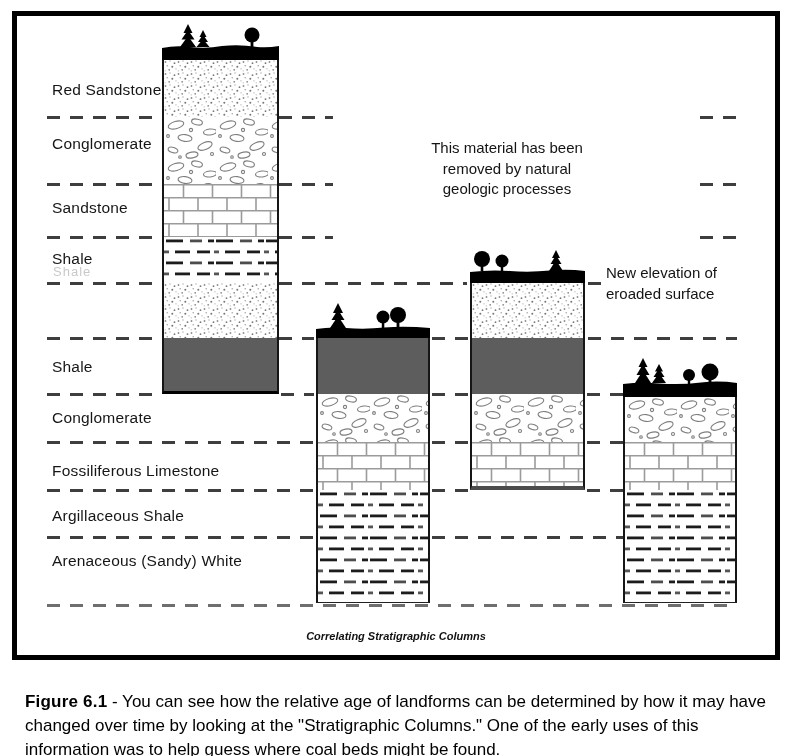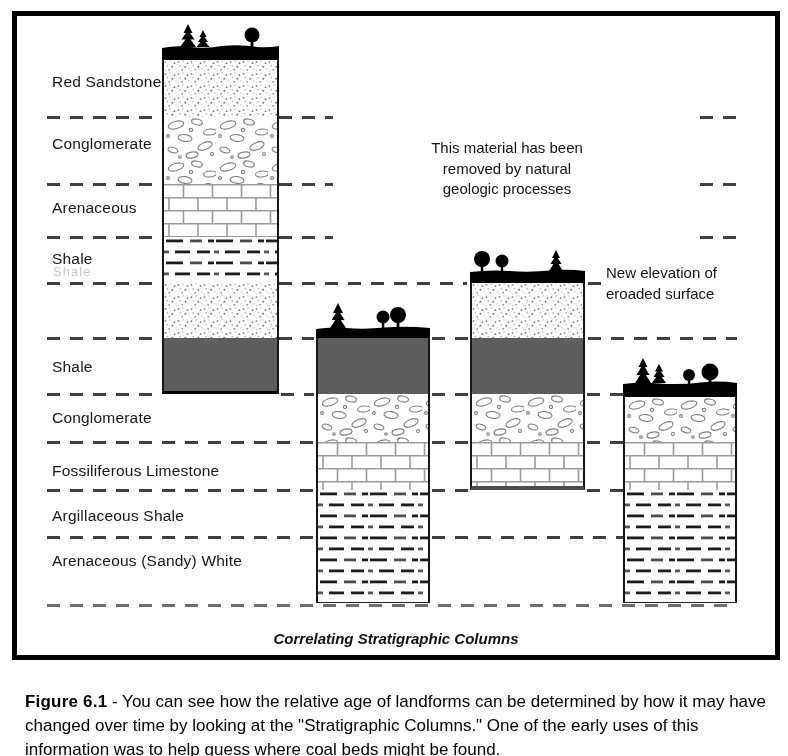--- a/index.html
+++ b/index.html
@@ -18,21 +18,21 @@
   .strat-column .layers{width:calc(100% - 4px);}
   #col1 .layers{border-bottom:3px solid #000;}
   #col2 .layers,#col4 .layers{border-bottom:1px solid #222;}
   #col3 .layers{border-bottom:4px solid #4c4c4c;}
   .layer{width:100%;overflow:hidden;}
   .layer svg{display:block;width:100%;height:100%;}
   .pat-basalt{background:#5d5d5d;}
   .anno{position:absolute;font-size:15px;line-height:20.5px;white-space:pre-line;color:#141414;}
   #anno-removed{left:400px;top:138px;width:214px;text-align:center;}
   #anno-elev{left:606px;top:263px;width:150px;text-align:left;}
-  .diagram-caption{position:absolute;left:12px;top:630px;width:768px;text-align:center;font-style:italic;font-weight:700;font-size:15px;color:#111;}
+  .diagram-caption{position:absolute;left:12px;top:630px;width:768px;text-align:center;font-style:italic;font-weight:700;font-size:11px;color:#111;}
   .fig-caption{position:absolute;left:25px;top:673px;width:748px;font-size:17px;line-height:24px;color:#000;}
   .fig-caption .fig-label{font-weight:700;letter-spacing:.2px;}
 </style>
 </head>
 <body>
 
 <svg width="0" height="0" style="position:absolute" aria-hidden="true">
   <defs>
     <pattern id="pat-sandstone" width="13" height="12" patternUnits="userSpaceOnUse">
       <rect width="13" height="12" fill="#fff"></rect>
@@ -78,23 +78,23 @@
         <rect x="33" y="13.5" width="13" height="2.8"></rect>
         <rect x="0" y="13.5" width="5" height="2.8" fill="#555555"></rect>
       </g>
     </pattern>
   </defs>
 </svg>
 
 <div id="page">
   <div class="figure-box"></div>
 
-  <div class="lbl" style="top:72px">Red Sandstone</div>
+  <div class="lbl" style="top:80px">Red Sandstone</div>
   <div class="lbl" style="top:134px">Conglomerate</div>
-  <div class="lbl" style="top:198px">Arenaceous</div>
+  <div class="lbl" style="top:198px">Sandstone</div>
   <div class="lbl" style="top:249px">Shale</div>
   <div class="lbl" style="top:357px">Shale</div>
   <div class="lbl" style="top:408px">Conglomerate</div>
   <div class="lbl" style="top:461px">Fossiliferous Limestone</div>
   <div class="lbl" style="top:506px">Argillaceous Shale</div>
   <div class="lbl" style="top:551px">Arenaceous (Sandy) White</div>
   <div class="ghost-lbl">Shale</div>
 
   <div id="dash-lines">
       <div class="dash" style="top: 116px; left: 47px; width: 116px;"></div>

